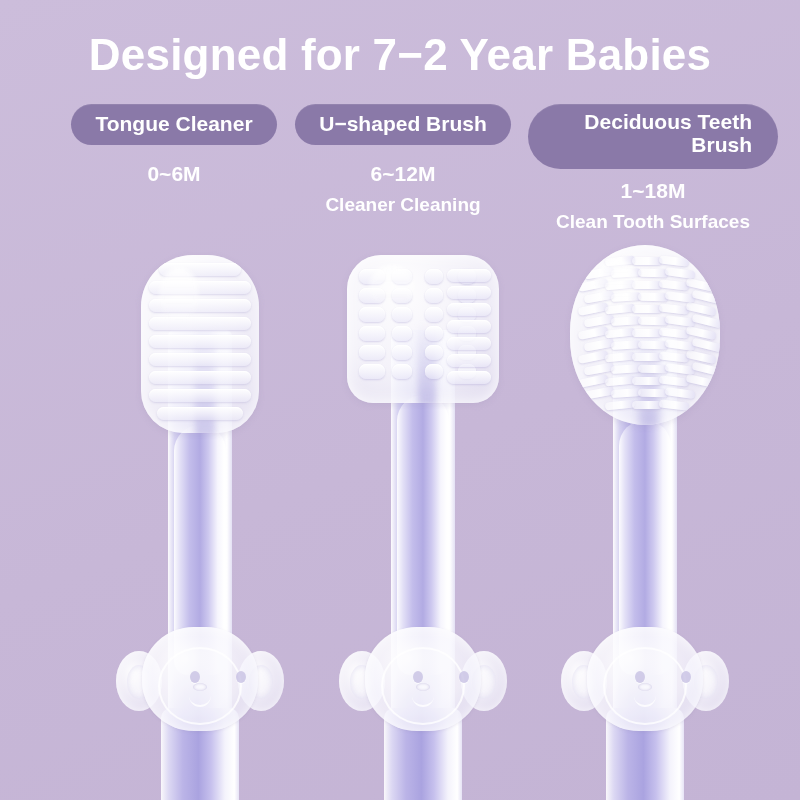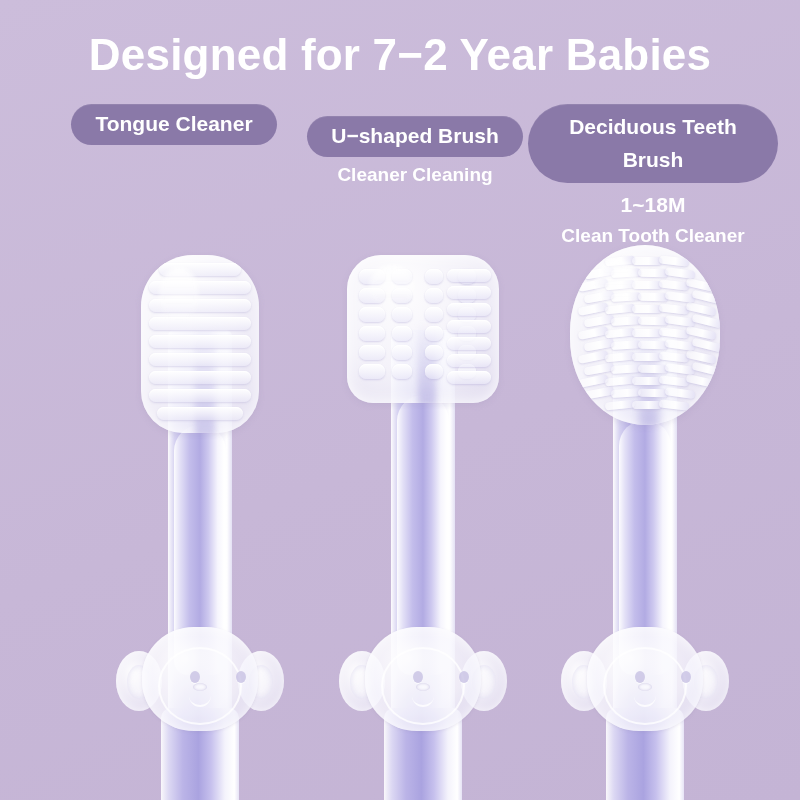--- a/index.html
+++ b/index.html
@@ -15,30 +15,30 @@
   
   .title{
     position:absolute;left:0;top:27px;width:800px;text-align:center;
     color:#ffffff;font-size:44px;font-weight:bold;letter-spacing:.2px;
     line-height:56px;white-space:nowrap;
   }
 
   .cols{position:absolute;left:0;top:104px;width:800px;height:140px;}
   .col{position:absolute;top:0;text-align:center;}
   .col.c1{left:44px;width:260px;}
-  .col.c2{left:292px;width:246px;margin-top:12px;}
+  .col.c2{left:280px;width:246px;}
   .col.c3{left:528px;width:250px;}
 
   .badge{
     display:inline-block;background:#8a79a8;color:#ffffff;
     border-radius:999px;padding:7px 24px 8px;
     font-size:21px;font-weight:bold;line-height:26px;white-space:nowrap;
     box-shadow:0 1px 0 rgba(255,255,255,.08) inset;
   }
-  .badge.two{padding:6px 26px 7px;line-height:33px;white-space:normal;}
+  .badge.two{padding:6px 26px 13px;line-height:23px;white-space:normal;text-align:right;}
   .age{margin-top:16px;color:#ffffff;font-size:21px;font-weight:bold;line-height:26px;}
   .c3 .age{margin-top:9px;}
   .desc{margin-top:6px;color:#ffffff;font-size:19px;font-weight:bold;line-height:24px;}
 
   
   .brush{position:absolute;bottom:0;}
   .b1{left:100px;width:200px;height:545px;}
   .b2{left:318px;width:210px;height:545px;}
   .b3{left:540px;width:210px;height:555px;}
 
@@ -187,31 +187,33 @@
 <body>
 
 <div class="stage">
 
   <div class="title">Designed for 7−2 Year Babies</div>
 
   <div class="cols">
 
     <div class="col c1">
       <div class="badge">Tongue Cleaner</div>
+      <div class="age">0~6M</div>
     </div>
 
     <div class="col c2">
       <div class="badge">U−shaped Brush</div>
+      <div class="age">6~12M</div>
       <div class="desc">Cleaner Cleaning</div>
     </div>
 
     <div class="col c3">
       <div class="badge two">Deciduous Teeth Brush</div>
       <div class="age">1~18M</div>
-      <div class="desc">Clean Tooth Cleaner</div>
+      <div class="desc">Clean Tooth Surfaces</div>
     </div>
 
   </div>
 
   <div class="brush b1">
     <div class="handle" style="height:470px;"></div>
     <div class="handle flare"></div>
     <div class="neck" style="top:170px;height:250px;"></div>
     <div class="head1">
       <div class="core"></div>

